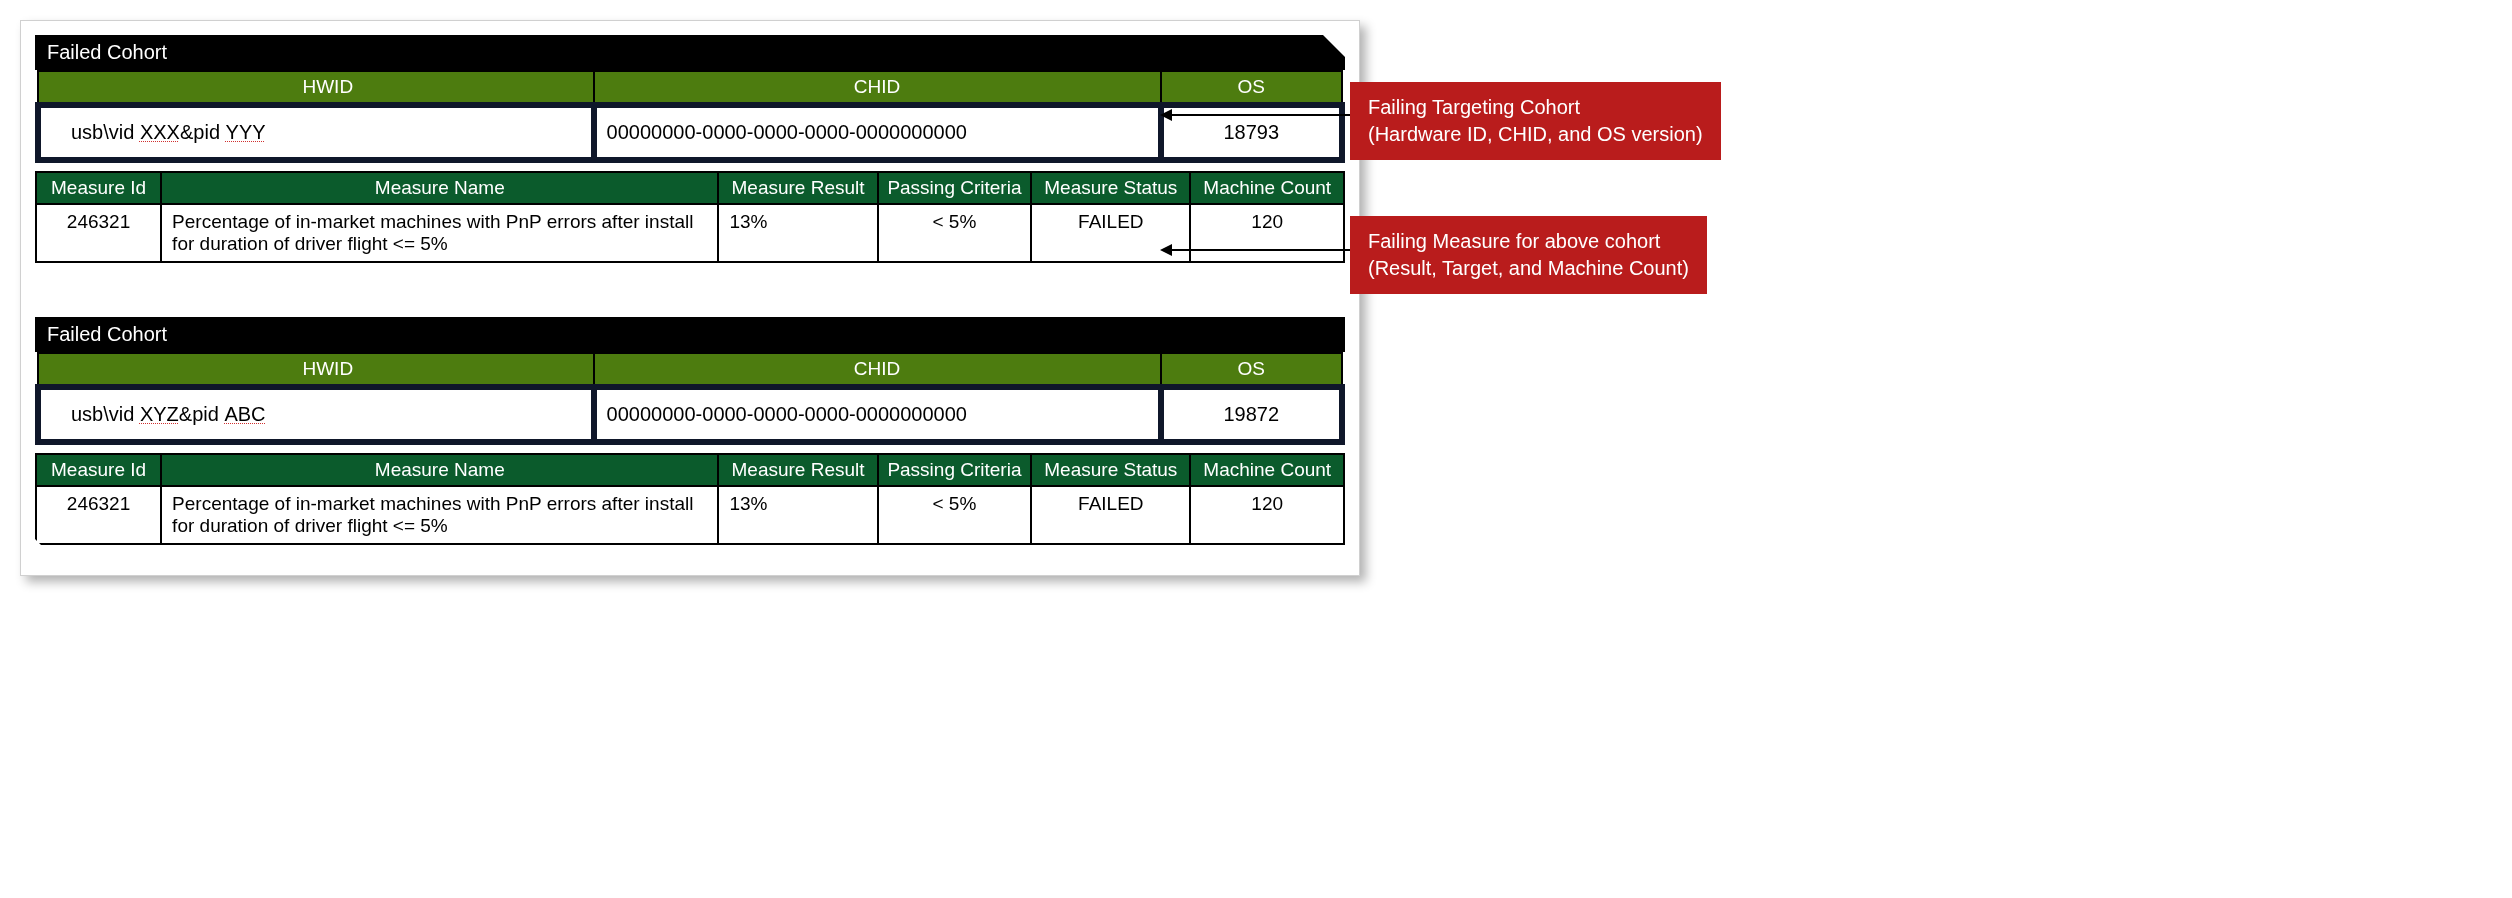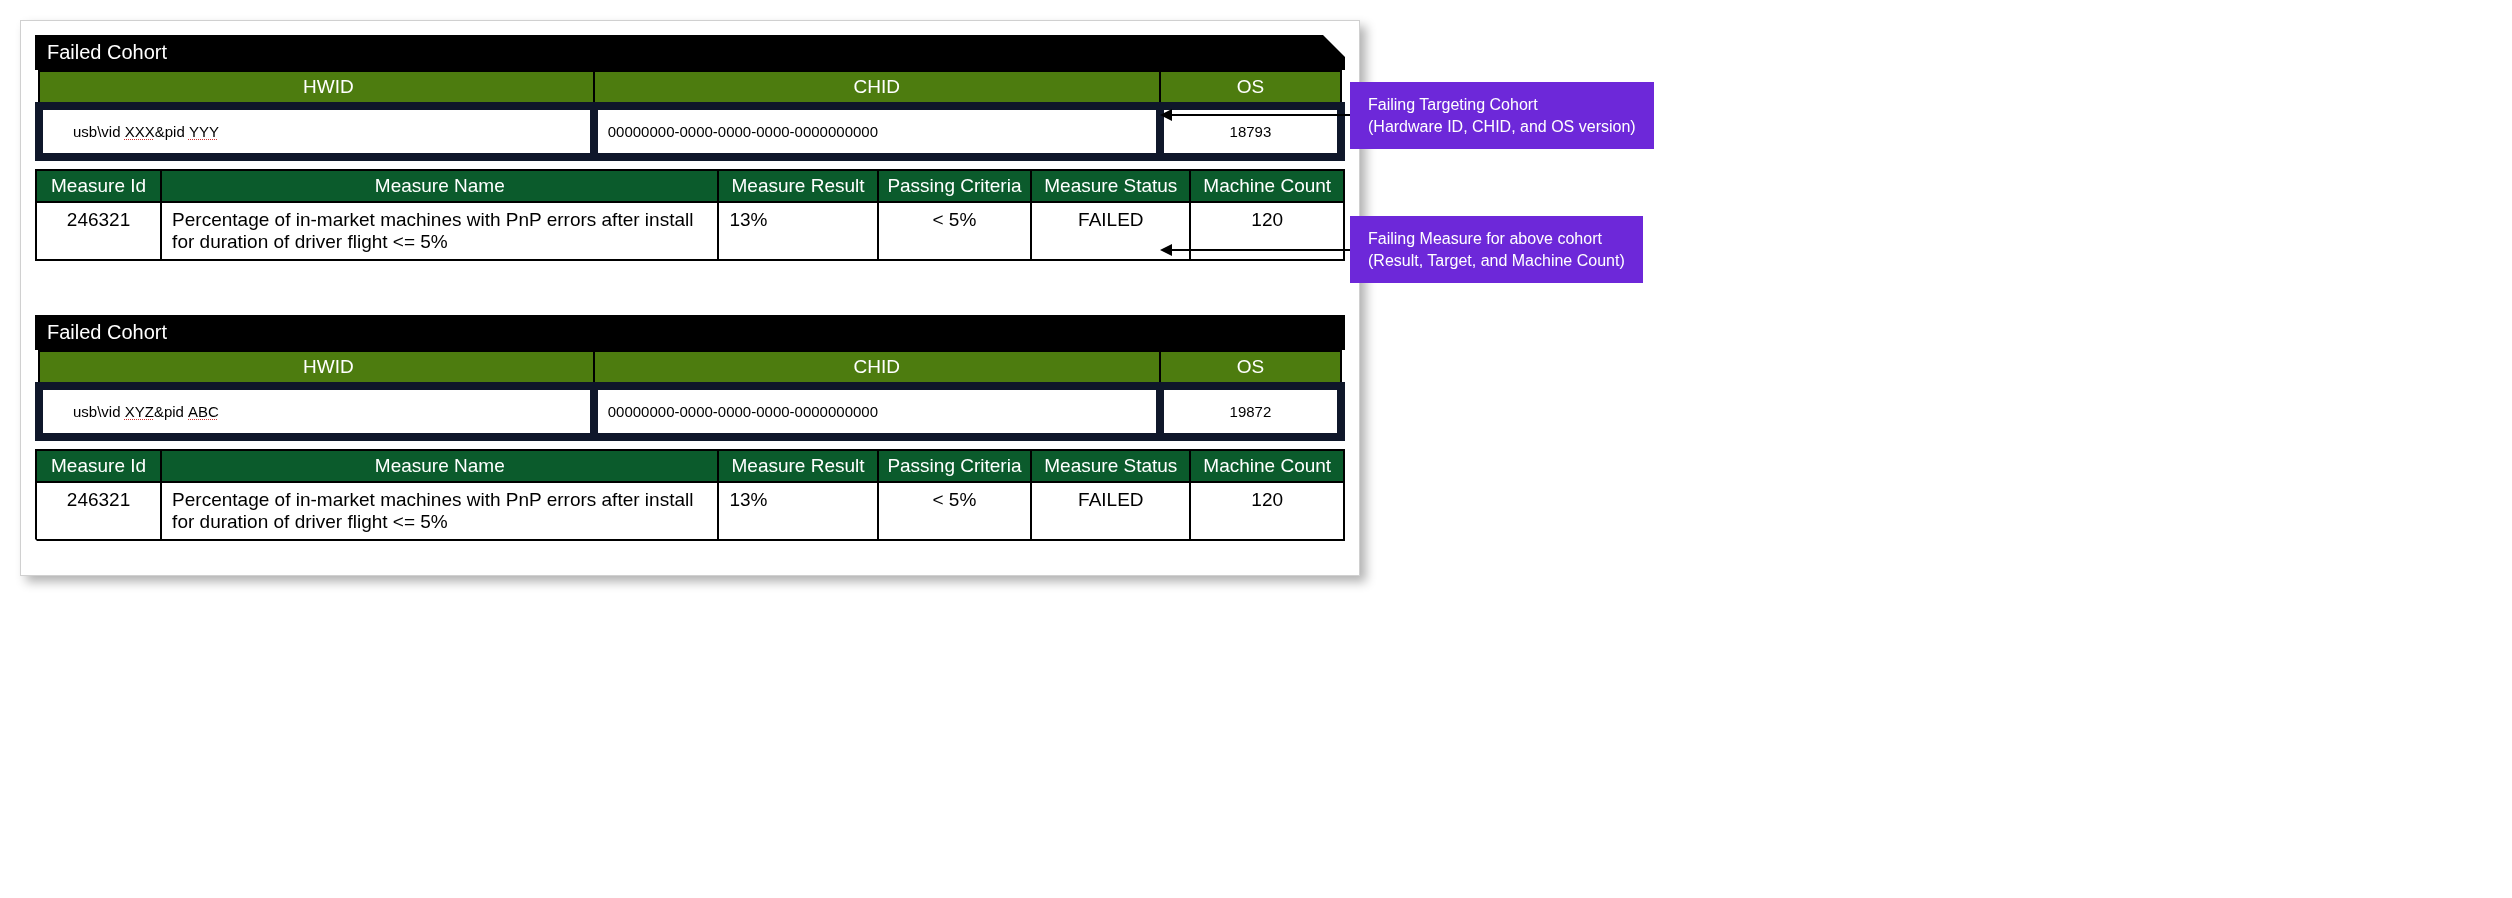--- a/index.html
+++ b/index.html
@@ -79,23 +79,23 @@
     background: #4d7c0f;
     color: #fff;
     font-weight: normal;
     text-align: center;
     border: 2px solid #000;
     padding: 4px 6px;
     font-size: 19px;
   }
   table.cohort-head td {
     background: #fff;
-    border: 8px solid #0f172a;
+    border: 6px solid #0f172a;
     padding: 13px 10px;
-    font-size: 15px;
+    font-size: 20px;
   }
   .col-hwid { width: 490px; text-align:left; padding-left:30px !important;}
   .col-chid { width: 500px; text-align:left;}
   .col-os   { width: 160px; text-align:center;}
   .spell { text-decoration: underline dotted #d03030; text-decoration-thickness:1px; text-underline-offset:2px;}
 
   .gap { height: 8px; }
 
   table.measures {
     width: 100%;
@@ -123,24 +123,24 @@
   .m-res   { width: 140px; text-align:left;}
   .m-pass  { width: 135px; text-align:center;}
   .m-stat  { width: 140px; text-align:center;}
   .m-cnt   { width: 135px; text-align:center;}
 
   .sectiongap { height: 54px; }
 
   
   .anno {
     position: absolute;
-    background: #6d28d9;
+    background: #b91c1c;
     color: #fff;
     padding: 12px 18px;
-    font-size: 16px;
+    font-size: 20px;
     line-height: 1.35;
     white-space: nowrap;
   }
   .anno1 { left: 1330px; top: 62px; }
   .anno2 { left: 1330px; top: 196px; }
 
   .arrow {
     position: absolute;
     height: 2px;
     background: #000;

